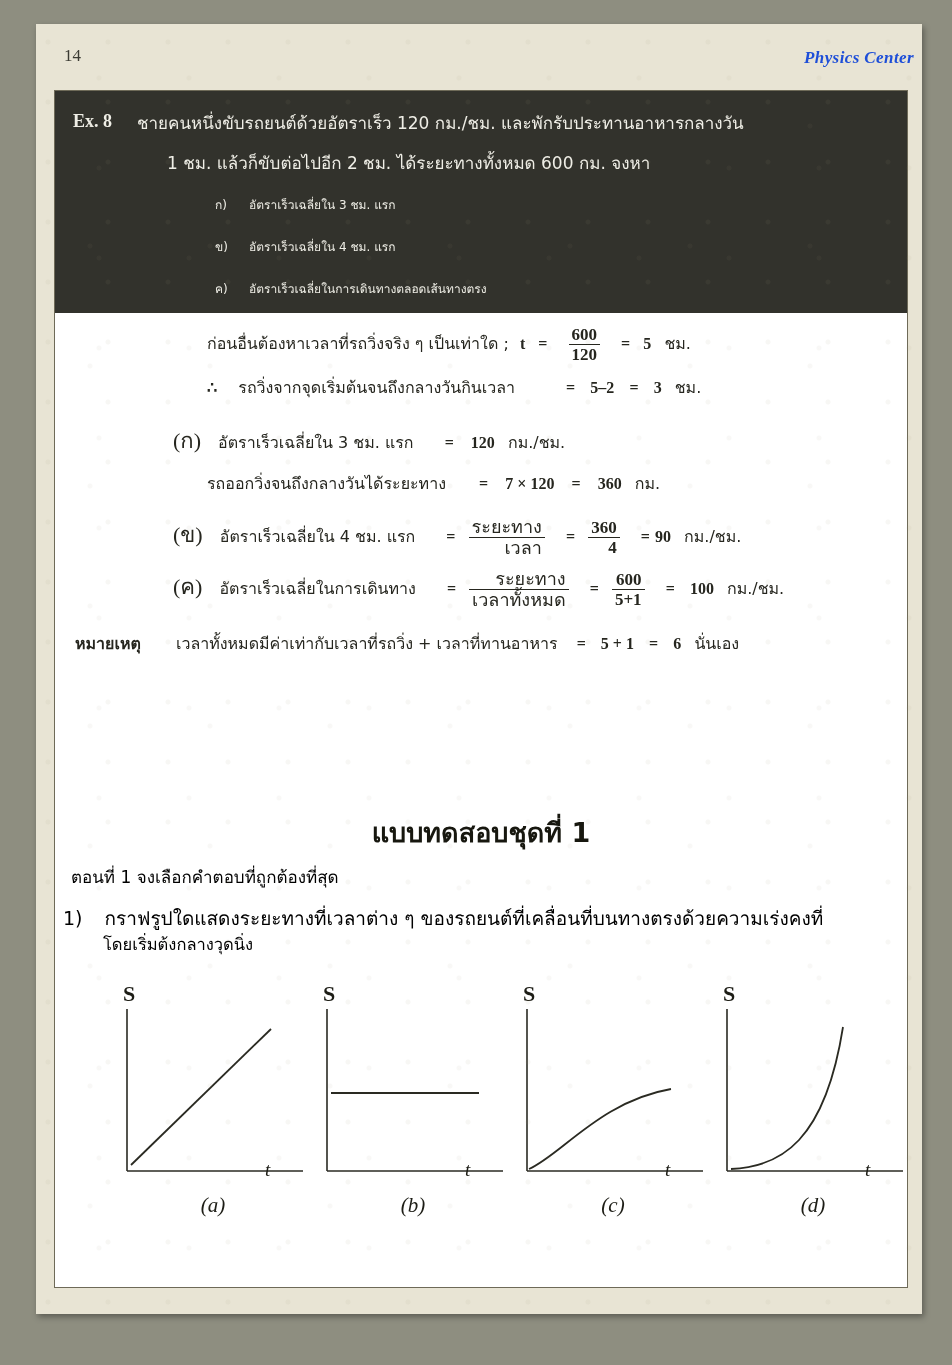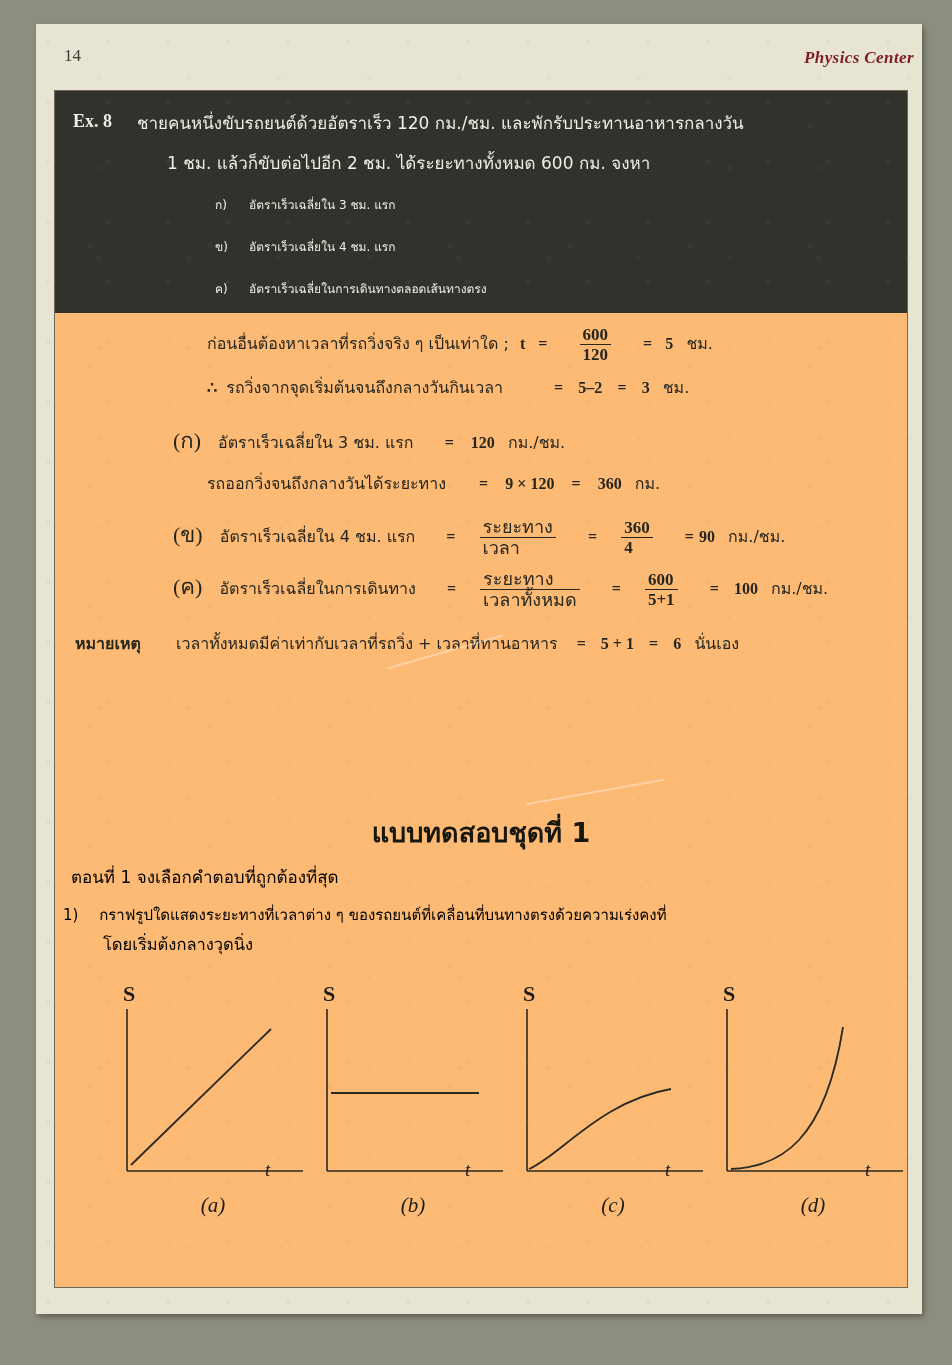--- a/index.html
+++ b/index.html
@@ -45,33 +45,33 @@
     font-family: "Liberation Serif", serif;
   }
   .runhead {
     position: absolute;
     right: 8px;
     top: 24px;
     font-family: "Liberation Serif", serif;
     font-style: italic;
     font-weight: bold;
     font-size: 17px;
-    color: #7f1d1d;
+    color: #1d4ed8;
     letter-spacing: .4px;
   }
 
   
   .frame {
     position: absolute;
     left: 18px;
     top: 66px;
     width: 852px;
     height: 1196px;
     border: 1px solid #6e6a58;
-    background: #fdba74;
+    background: #ffffff;
   }
 
   
   .darkblock {
     position: absolute;
     left: 0;
     top: 0;
     width: 852px;
     height: 222px;
     background: #32322c;
@@ -127,23 +127,23 @@
   .r4 { left: 152px; top: 158px; }
   .r5 { left: 118px; top: 204px; }
   .r6 { left: 118px; top: 256px; }
   .note { position: absolute; left: 20px; top: 318px; white-space: nowrap; font-size: 16px; }
 
   .par { font-size: 22px; font-family: "Liberation Serif", serif; }
   .math { font-family: "Liberation Serif", serif; font-weight: bold; }
   .frac {
     display: inline-block;
     vertical-align: middle;
-    text-align: left;
+    text-align: right;
     line-height: 1.12;
-    margin: 0 19px;
+    margin: 0 8px;
   }
   .frac > span { display: block; padding: 0 3px; }
   .frac .num { border-bottom: 1.4px solid #26261f; }
   .fsmall { font-size: 18px; }
   .fbig { font-family: "Liberation Serif", serif; font-weight: bold; font-size: 17px; }
 
   
   .testtitle {
     position: absolute;
     left: 0;
@@ -158,21 +158,21 @@
     position: absolute;
     left: 16px;
     top: 772px;
     font-size: 17px;
     white-space: nowrap;
   }
   .q1a {
     position: absolute;
     left: 8px;
     top: 812px;
-    font-size: 15px;
+    font-size: 19px;
     white-space: nowrap;
   }
   .q1b {
     position: absolute;
     left: 48px;
     top: 840px;
     font-size: 16.5px;
     white-space: nowrap;
   }
 
@@ -248,40 +248,40 @@
           <span class="num">600</span>
           <span class="den">120</span>
         </span>
         <span class="math" style="margin:0 8px">=</span>
         <span class="math">5</span>
         <span class="thai" style="margin-left:8px">ชม.</span>
       </div>
 
       <div class="row r2">
         <span class="math">∴</span>
-        <span class="thai" style="margin-left:4px">รถวิ่งจากจุดเริ่มต้นจนถึงกลางวันกินเวลา</span>
+        <span class="thai" style="margin-left:16px">รถวิ่งจากจุดเริ่มต้นจนถึงกลางวันกินเวลา</span>
         <span class="math" style="margin-left:46px">=</span>
         <span class="math" style="margin-left:10px">5–2</span>
         <span class="math" style="margin-left:10px">=</span>
         <span class="math" style="margin-left:10px">3</span>
         <span class="thai" style="margin-left:8px">ชม.</span>
       </div>
 
       <div class="row r3">
         <span class="par thai">(ก)</span>
         <span class="thai" style="margin-left:12px">อัตราเร็วเฉลี่ยใน 3 ชม. แรก</span>
         <span class="math" style="margin-left:26px">=</span>
         <span class="math" style="margin-left:12px">120</span>
         <span class="thai" style="margin-left:8px">กม./ชม.</span>
       </div>
 
       <div class="row r4">
         <span class="thai">รถออกวิ่งจนถึงกลางวันได้ระยะทาง</span>
         <span class="math" style="margin-left:28px">=</span>
-        <span class="math" style="margin-left:12px">9 × 120</span>
+        <span class="math" style="margin-left:12px">7 × 120</span>
         <span class="math" style="margin-left:12px">=</span>
         <span class="math" style="margin-left:12px">360</span>
         <span class="thai" style="margin-left:8px">กม.</span>
       </div>
 
       <div class="row r5">
         <span class="par thai">(ข)</span>
         <span class="thai" style="margin-left:12px">อัตราเร็วเฉลี่ยใน 4 ชม. แรก</span>
         <span class="math" style="margin-left:26px">=</span>
         <span class="frac fsmall thai">

